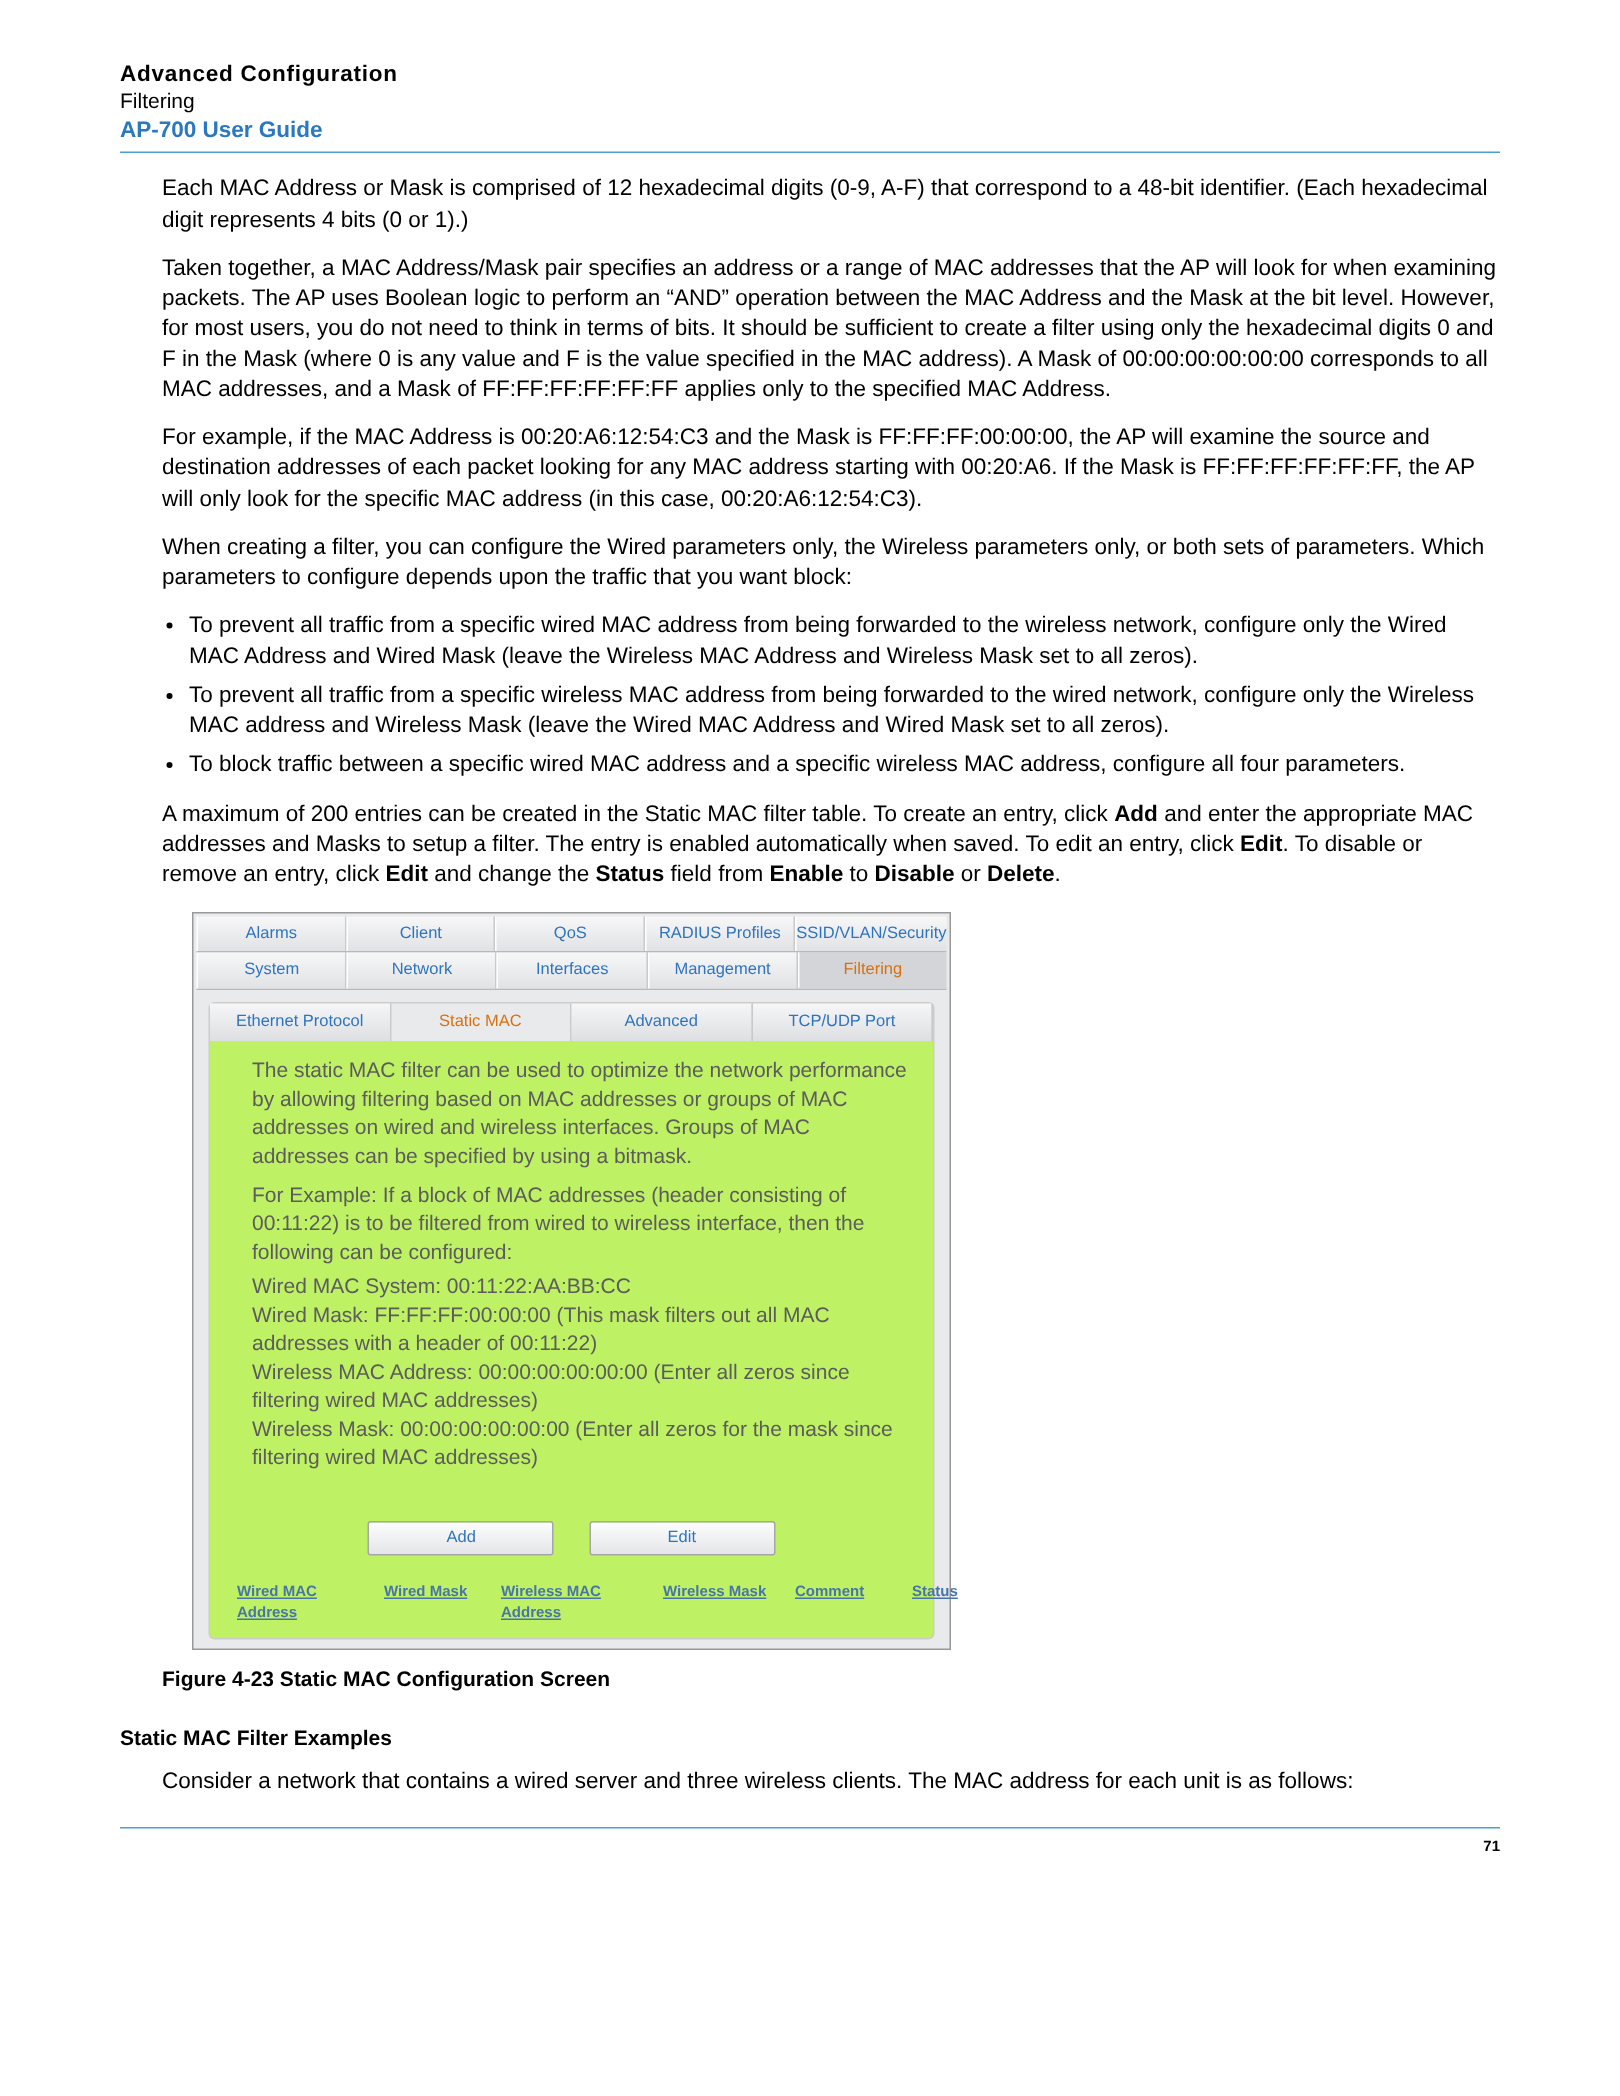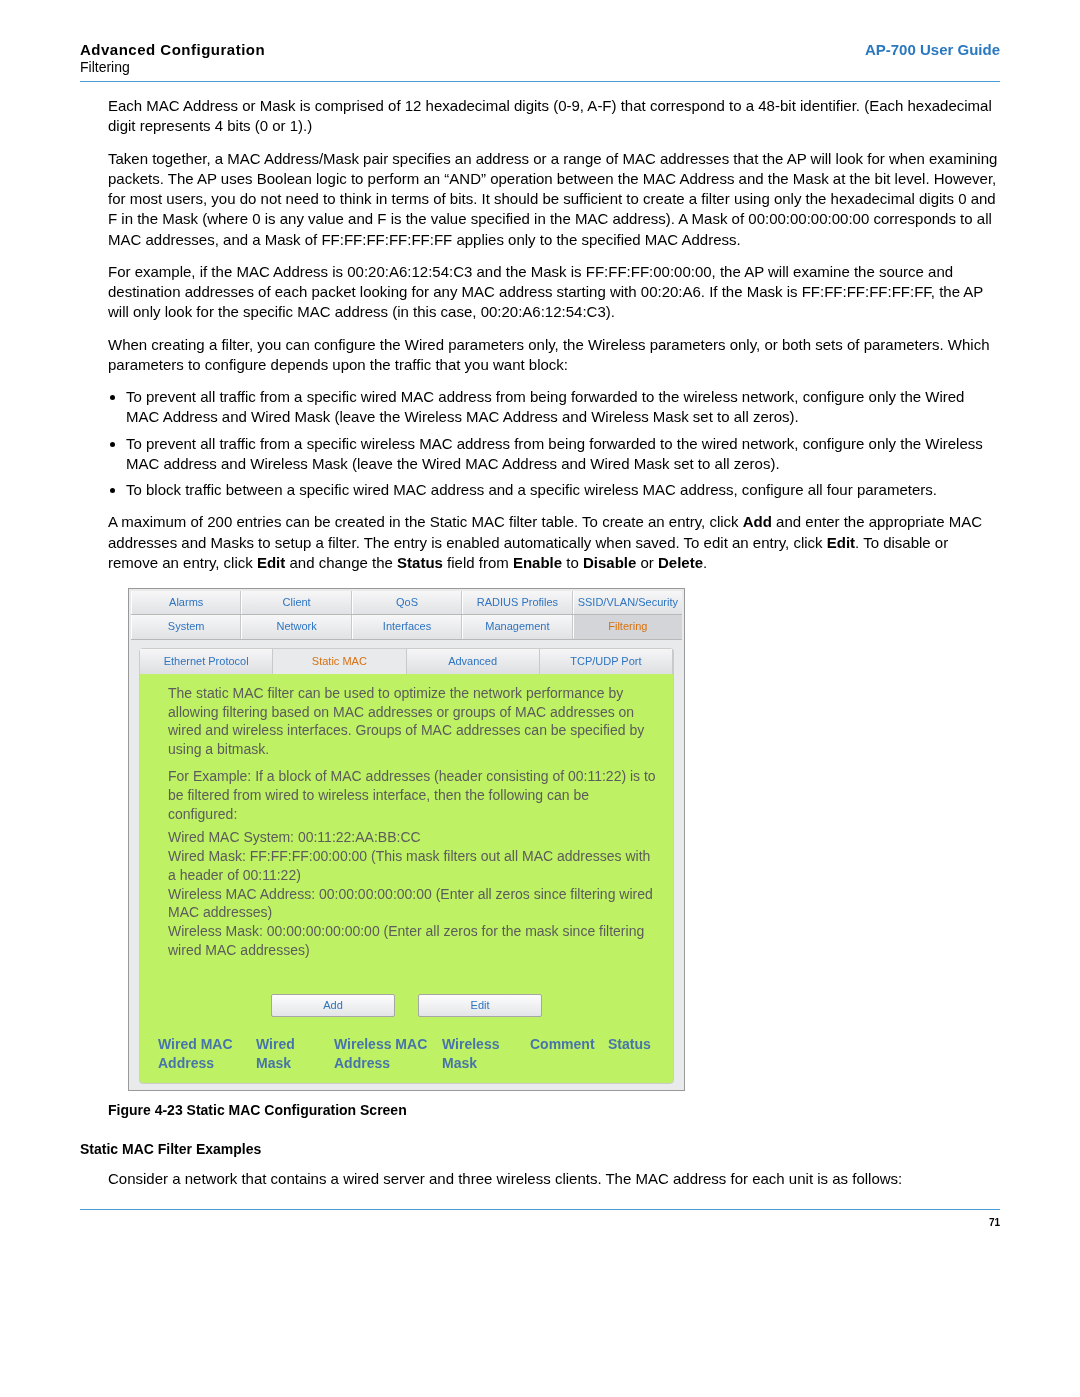--- a/index.html
+++ b/index.html
@@ -17,36 +17,37 @@
     padding: 40px 40px 20px 40px;
     box-sizing: border-box;
   }
   .hdr {
     display: flex;
     justify-content: space-between;
     align-items: baseline;
     border-bottom: 1.5px solid #4aa0d6;
     padding-bottom: 4px;
     margin-bottom: 14px;
+    flex-direction: column;
   }
   .hdr-left  { font-size: 15px; }
   .hdr-left b{ font-weight: bold; letter-spacing: 0.5px;}
   .hdr-sub   { font-size: 14px; color: #000; margin-top: -2px; }
   .hdr-right { font-weight: bold; color: #2a78c0; font-size: 15px; }
   .body {
     padding-left: 28px;
   }
   p { margin: 0 0 12px 0; }
   ul { margin: 0 0 12px 18px; padding: 0; }
   li { margin-bottom: 6px; }
   b { font-weight: bold; }
 
   
   .ui-box {
-    width: 557px;
+    width: 506px;
     margin: 15px 0 10px 20px;
     border: 1px solid #999;
     background: #e9eaec;
     font-family: "Trebuchet MS", Verdana, sans-serif;
     font-size: 11px;
     color: #555;
     box-sizing: border-box;
     padding: 2px 2px 6px 2px;
   }
   .tabs {
@@ -118,23 +119,24 @@
     background: linear-gradient(#fdfdfd,#e4e5e8);
     border: 1px solid #a6a6a6;
     border-radius: 2px;
     font-size: 11px;
     cursor: pointer;
   }
 
   .cols {
     display: flex;
     padding: 6px 14px 0 14px;
-    font-size: 14px;
+    font-size: 10px;
     color: #4875a9;
     font-weight: bold;
+    text-decoration: underline;
   }
   .cols > div { padding: 0 4px; }
   .c1 { flex: 0 0 90px; }
   .c2 { flex: 0 0 70px; }
   .c3 { flex: 0 0 100px; }
   .c4 { flex: 0 0 80px; }
   .c5 { flex: 0 0 70px; }
   .c6 { flex: 0 0 55px; }
 
   .fig-caption {

